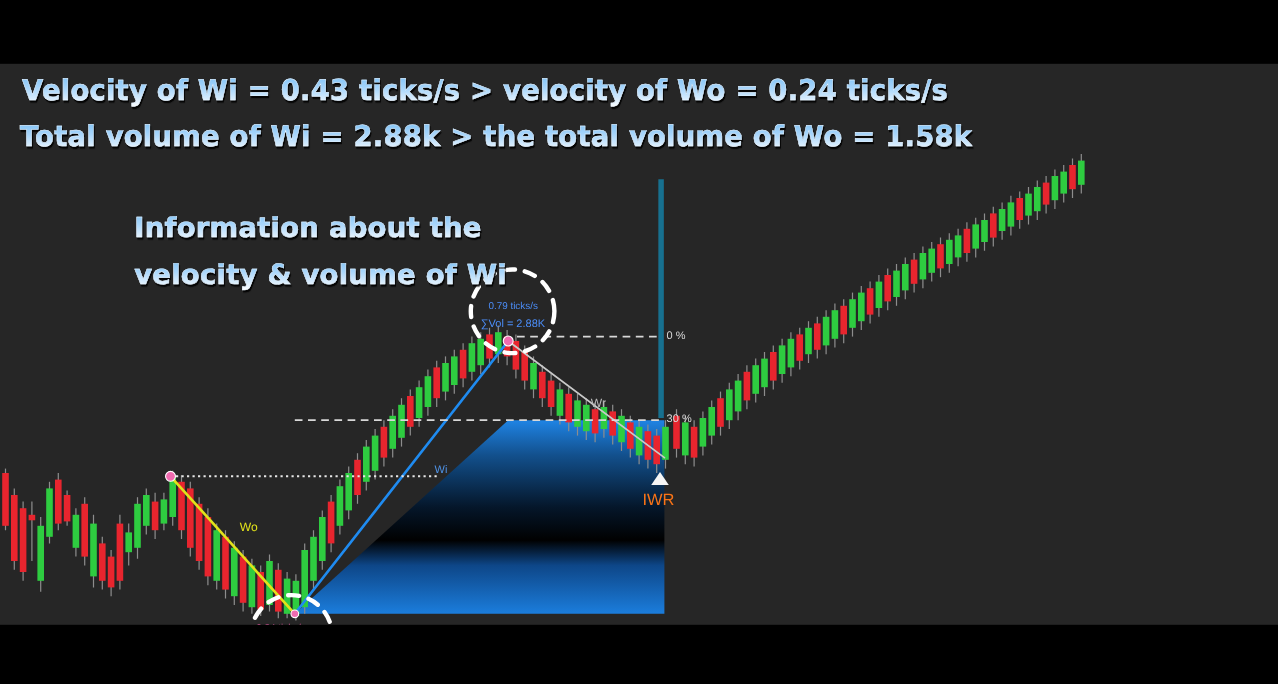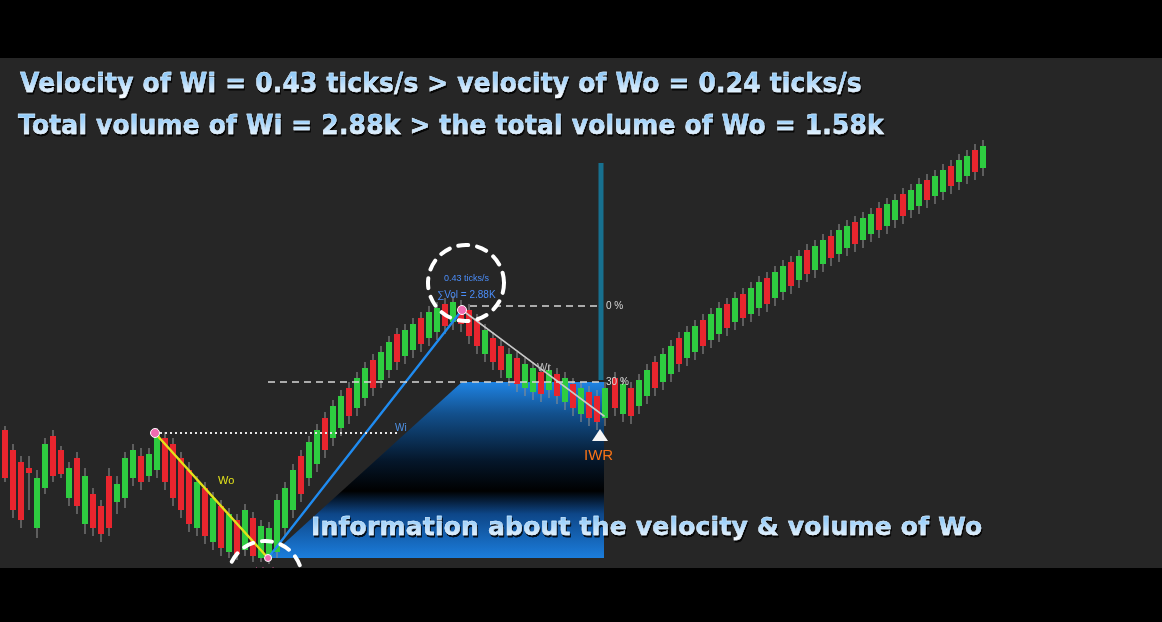--- a/index.html
+++ b/index.html
@@ -331,32 +331,33 @@
           <line x1="155" y1="375" x2="400" y2="375" stroke="#e6e6e6" stroke-width="1.8" stroke-dasharray="2,3"></line>
           <line x1="601" y1="105" x2="601" y2="322" stroke="#17708f" stroke-width="5"></line>
           <circle cx="155" cy="375" r="4.5" fill="#f06bb0" stroke="#ffffff" stroke-width="1"></circle>
           <circle cx="462" cy="252" r="4.5" fill="#f06bb0" stroke="#ffffff" stroke-width="1"></circle>
           <circle cx="268" cy="500" r="3.5" fill="#f06bb0" stroke="#ffffff" stroke-width="1"></circle>
           <circle cx="466" cy="225" r="38" fill="none" stroke="#ffffff" stroke-width="4" stroke-dasharray="10,9" stroke-linecap="round"></circle>
           <circle cx="265" cy="520" r="37" fill="none" stroke="#ffffff" stroke-width="4" stroke-dasharray="10,9" stroke-linecap="round"></circle>
         </g>
     </svg>
 
-    <div class="clabel lbl-wi-v">0.43 ticks/s</div>
+    <div class="clabel lbl-wi-v">0.79 ticks/s</div>
     <div class="clabel lbl-wi-vol">∑Vol = 2.88K</div>
     <div class="clabel lbl-wo-v">0.24 ticks/s</div>
 
     <div class="clabel lbl-0pct">0 %</div>
     <div class="clabel lbl-30pct">30 %</div>
 
     <div class="tri"></div>
     <div class="clabel lbl-iwr">IWR</div>
 
     <div class="clabel lbl-wi-line">Wi</div>
     <div class="clabel lbl-wo-line">Wo</div>
     <div class="clabel lbl-wr-line">Wr</div>
   </div>
 
   <div class="headline" id="hl1">Velocity of Wi = 0.43 ticks/s &gt; velocity of Wo = 0.24 ticks/s</div>
   <div class="headline" id="hl2">Total volume of Wi = 2.88k &gt; the total volume of Wo = 1.58k</div>
-  <div class="headline" id="hl5">Information about the velocity &amp; volume of Wo</div>
+  <div class="headline" id="hl3">Information about the</div>
+  <div class="headline" id="hl4">velocity &amp; volume of Wi</div>
 
 </div>
 
 </body></html>

